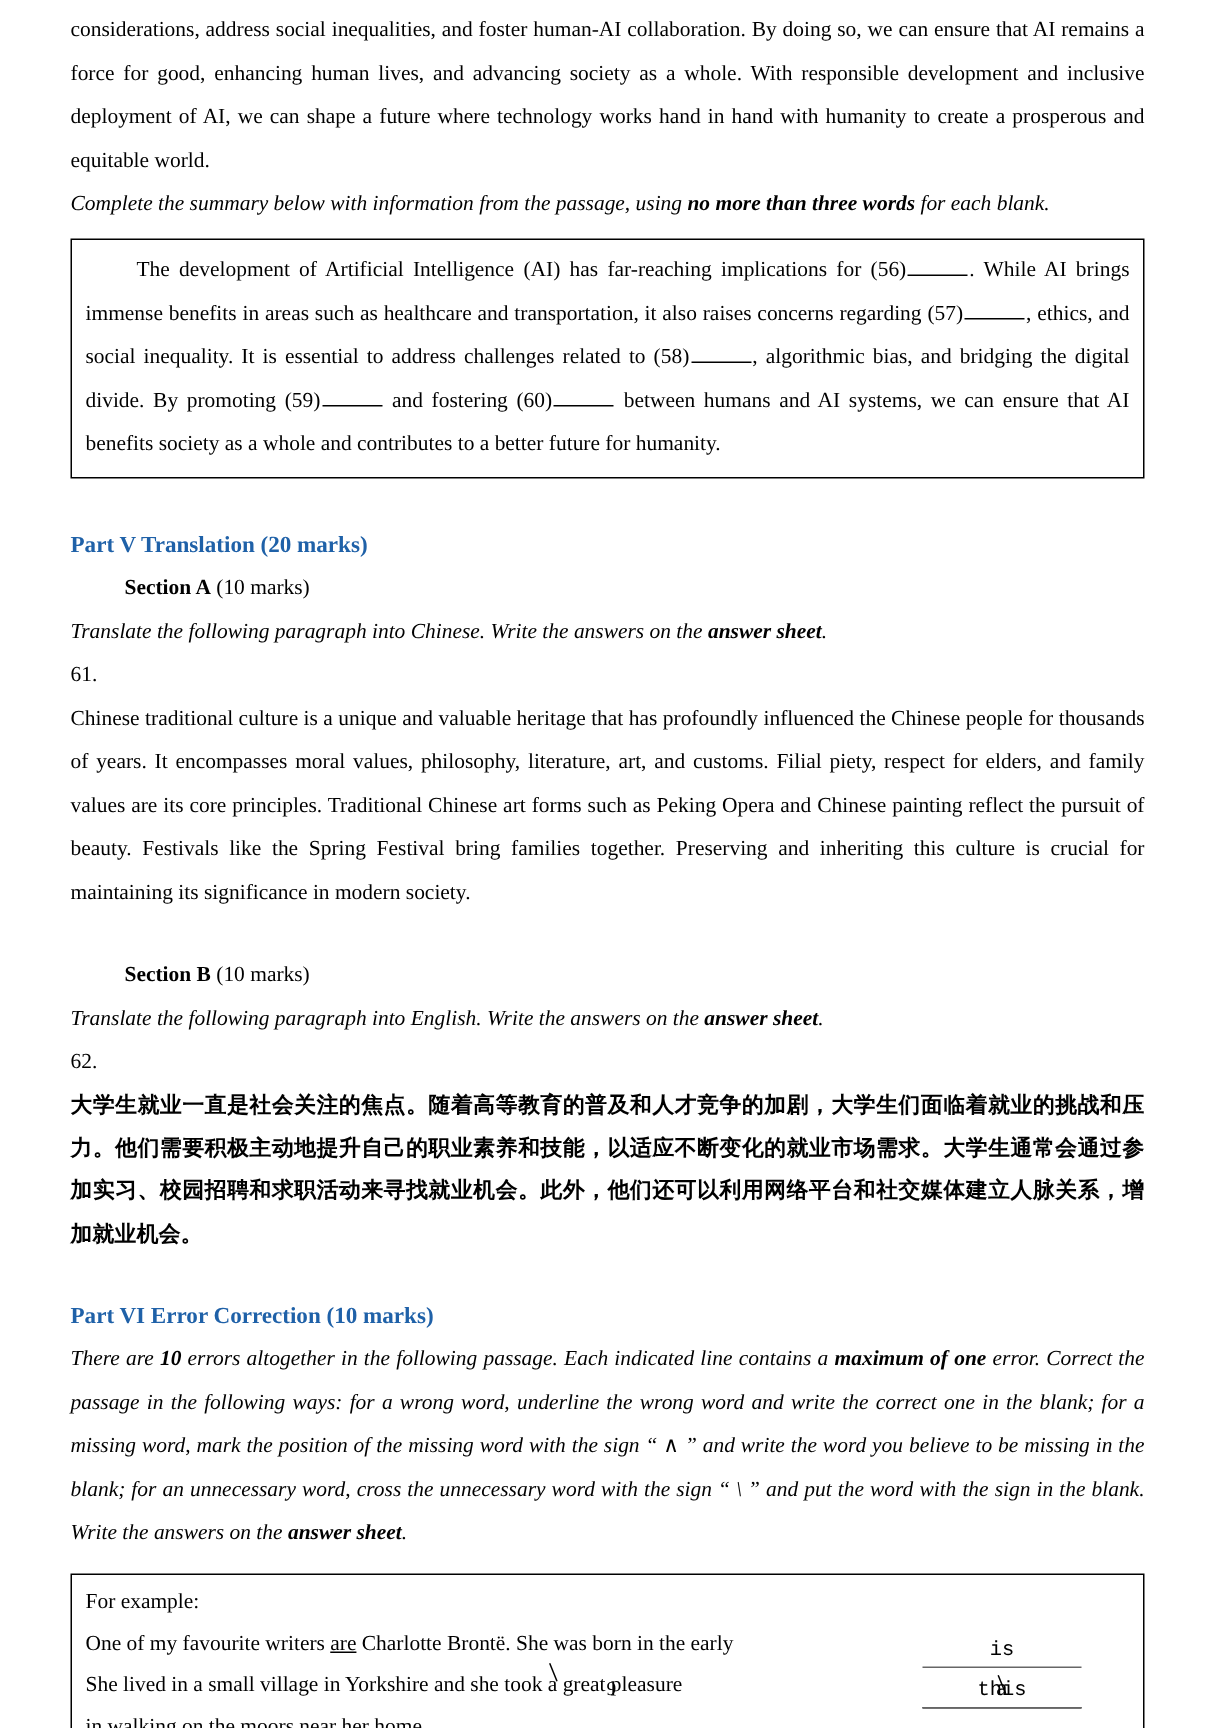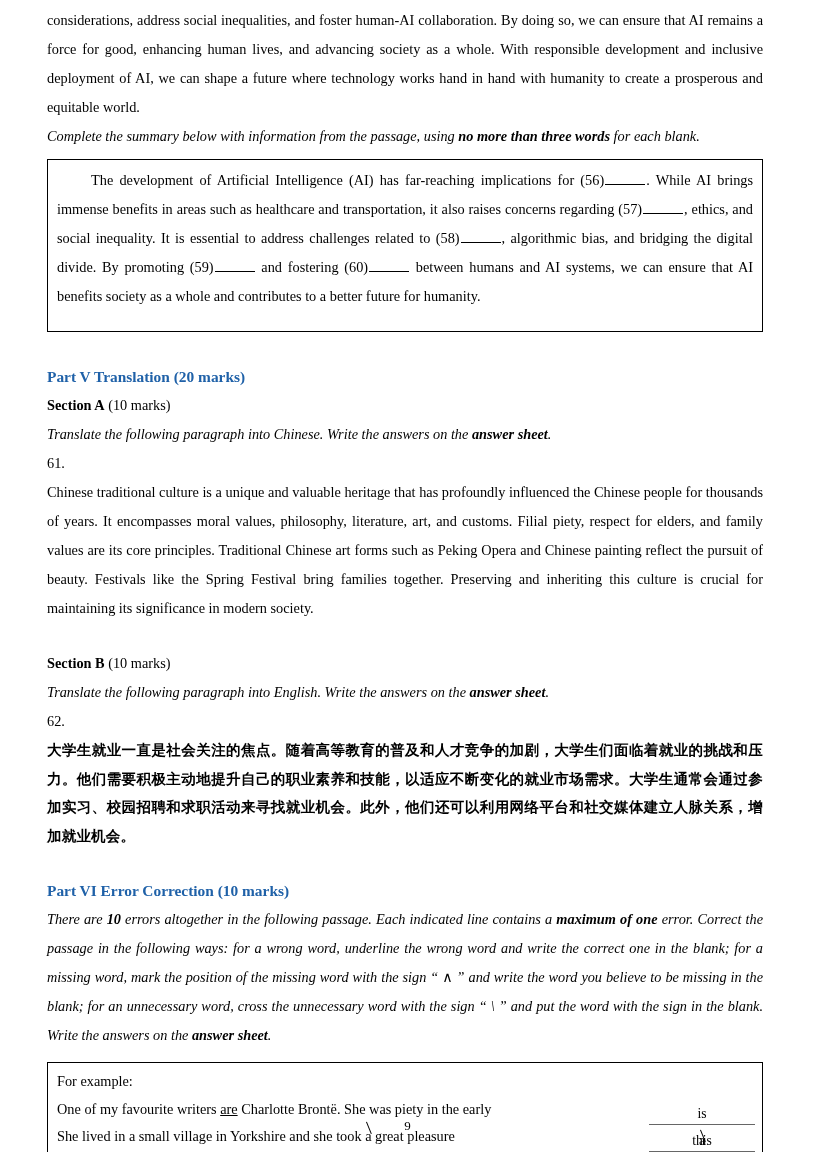--- a/index.html
+++ b/index.html
@@ -63,27 +63,27 @@
     font-weight: bold;
     color: #1F61A8;
     line-height: 29px;
     margin: 0;
   }
   .section-head {
     font-size: 14.3px;
     line-height: 29px;
     margin: 0;
   }
-  .section-head .bold { font-weight: bold; }
+  .section-head .bold { font-weight: bold; margin-left: 36px; }
 
   
   .box {
     border: 1.2px solid #000;
     box-sizing: border-box;
-    padding: 6px 9px 20px 9px;
+    padding: 6px 9px 7px 9px;
     margin: 0;
   }
   .box .para { text-indent: 0; }
   .summary-indent { display: inline-block; width: 34px; }
 
   
   .blank {
     display: inline-block;
     width: 40px;
     border-bottom: 1.3px solid #000;
@@ -132,27 +132,28 @@
     position: relative;
   }
   .ex-line {
     font-size: 14.3px;
     line-height: 27.5px;
     position: relative;
     white-space: nowrap;
   }
   .ans-slot {
     position: absolute;
-    left: 592px;
+    left: 558px;
     width: 106px;
     text-align: center;
     border-bottom: 1.3px solid #000;
     line-height: 20px;
     font-size: 13.6px;
     top: 8px;
+    font-family: Liberation Mono, monospace;
   }
   .ans-slot.grey { border-bottom-color: #666; }
   .u { text-decoration: underline; }
   .struck {
     position: relative;
     display: inline-block;
   }
   .struck::after {
     content: "";
     position: absolute;
@@ -221,21 +222,21 @@
     <p class="part-head">Part VI Error Correction (10 marks)</p>
 
     <p class="instr"><span>There are </span><span class="bold-ital">10</span><span> errors altogether in the following passage. Each indicated line contains a </span><span class="bold-ital">maximum of one</span><span> error. Correct the passage in the following ways: for a wrong word, underline the wrong word and write the correct one in the blank; for a missing word, mark the position of the missing word with the sign “ ∧ ” and write the word you believe to be missing in the blank; for an unnecessary word, cross the unnecessary word with the sign “ \ ” and put the word with the sign in the blank. Write the answers on the </span><span class="bold-ital">answer sheet</span><span>.</span></p>
 
     <div class="sp-12"></div>
 
     <div class="ex-box">
       <div class="ex-line">For example:</div>
 
       <div class="ex-line">
-        <span>One of my favourite writers </span><span class="u">are</span><span> Charlotte Brontë. She was piety in the early</span>
+        <span>One of my favourite writers </span><span class="u">are</span><span> Charlotte Brontë. She was born in the early</span>
         <span class="ans-slot grey">is</span>
       </div>
 
       <div class="ex-line">
         <span class="ans-slot">this</span>
       </div>
 
       <div class="ex-line">
         <span>She lived in a small village in Yorkshire and she took </span><span class="struck">a</span><span> great pleasure</span>
         <span class="ans-slot grey"><span class="struck">a</span></span>

